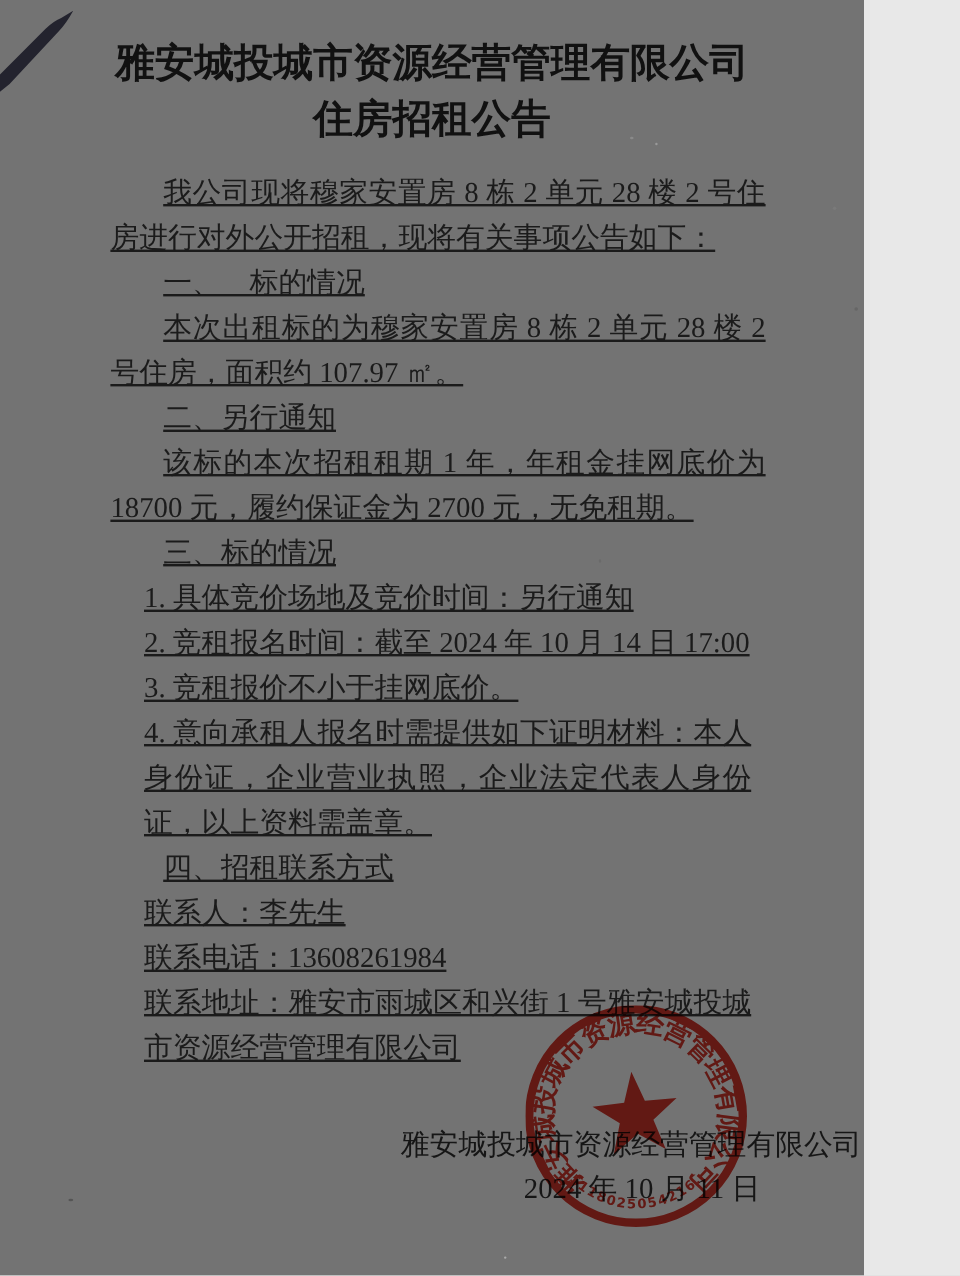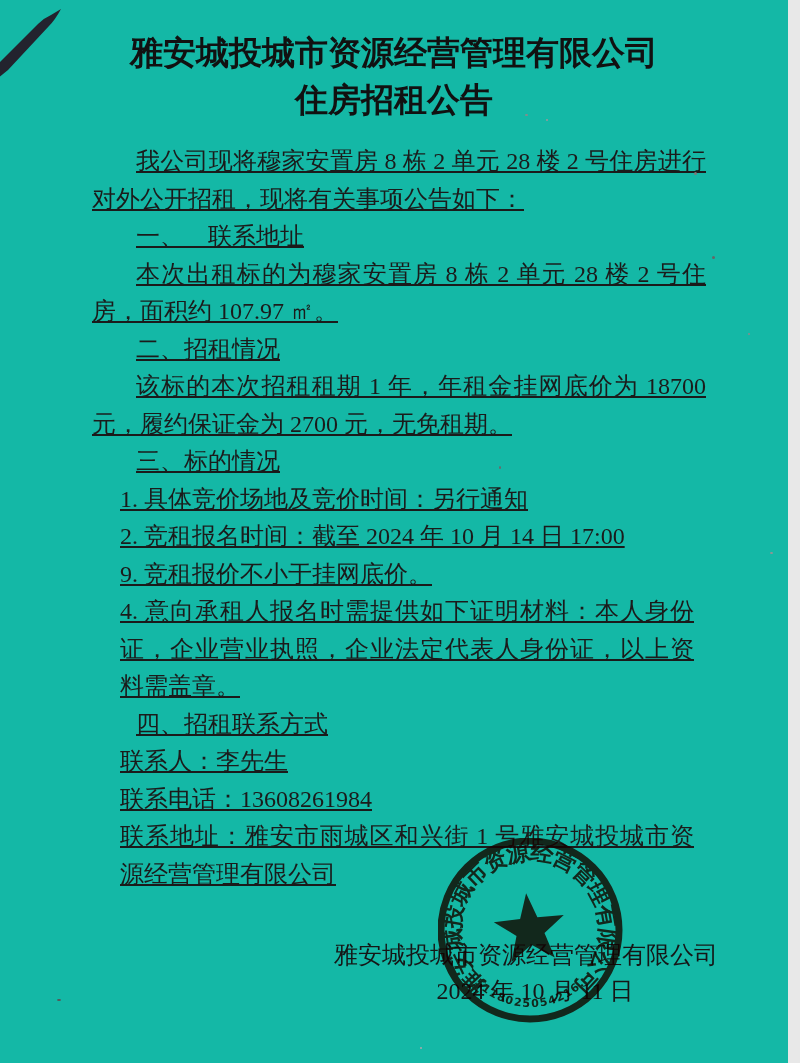--- a/index.html
+++ b/index.html
@@ -1,18 +1,18 @@
 <!DOCTYPE html>
 <html><head>
 <meta charset="utf-8">
 <style>
   html,body { margin:0; padding:0; background:#e8e8e8; }
   .page {
-    position:relative; width:788px; height:1063px;
-    background:#14b8a6; overflow:hidden;
+    position:relative; width:720px; height:1063px;
+    background:#737373; overflow:hidden;
     font-family:"Liberation Serif","DejaVu Serif",serif;
     color:#1b1b1b;
   }
   .title-block { padding-top:30px; text-align:center; }
   .title-line { font-size:33px; line-height:47px; font-weight:bold; color:#111; }
   .doc-body {
     margin:19px 82px 0 92px;
     font-size:24px; line-height:37.5px;
     text-align:justify; text-justify:inter-ideograph;text-decoration:underline;
   }
@@ -38,31 +38,31 @@
   </svg>
 
   <div class="title-block">
     <div class="title-line">雅安城投城市资源经营管理有限公司</div>
     <div class="title-line">住房招租公告</div>
   </div>
 
   <div class="doc-body">
     <p class="para">我公司现将穆家安置房 8 栋 2 单元 28 楼 2 号住房进行对外公开招租，现将有关事项公告如下：</p>
 
-    <p class="para">一、　联系地址</p>
+    <p class="para">一、　标的情况</p>
     <p class="para">本次出租标的为穆家安置房 8 栋 2 单元 28 楼 2 号住房，面积约 107.97 ㎡。</p>
 
-    <p class="para">二、招租情况</p>
+    <p class="para">二、另行通知</p>
     <p class="para">该标的本次招租租期 1 年，年租金挂网底价为 18700 元，履约保证金为 2700 元，无免租期。</p>
 
     <p class="para">三、标的情况</p>
     <div>
       <p class="indent-item">1. 具体竞价场地及竞价时间：另行通知</p>
       <p class="indent-item">2. 竞租报名时间：截至 2024 年 10 月 14 日 17:00</p>
-      <p class="indent-item">9. 竞租报价不小于挂网底价。</p>
+      <p class="indent-item">3. 竞租报价不小于挂网底价。</p>
       <p class="indent-item">4. 意向承租人报名时需提供如下证明材料：本人身份证，企业营业执照，企业法定代表人身份证，以上资料需盖章。</p>
     </div>
 
     <p class="para">四、招租联系方式</p>
     <div>
       <p class="indent-item">联系人：李先生</p>
       <p class="indent-item">联系电话：13608261984</p>
       <p class="indent-item">联系地址：雅安市雨城区和兴街 1 号雅安城投城市资源经营管理有限公司</p>
     </div>
   </div>

